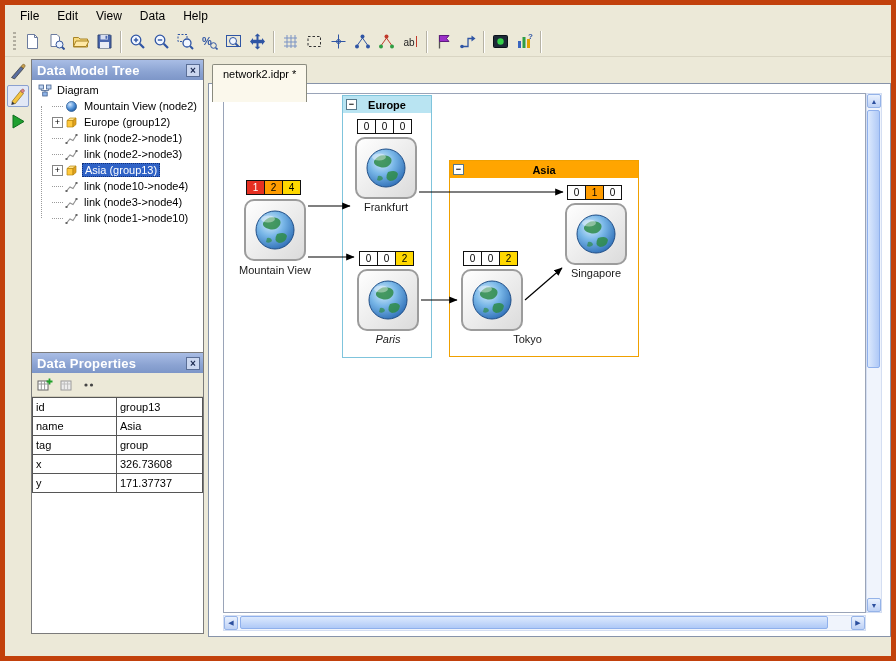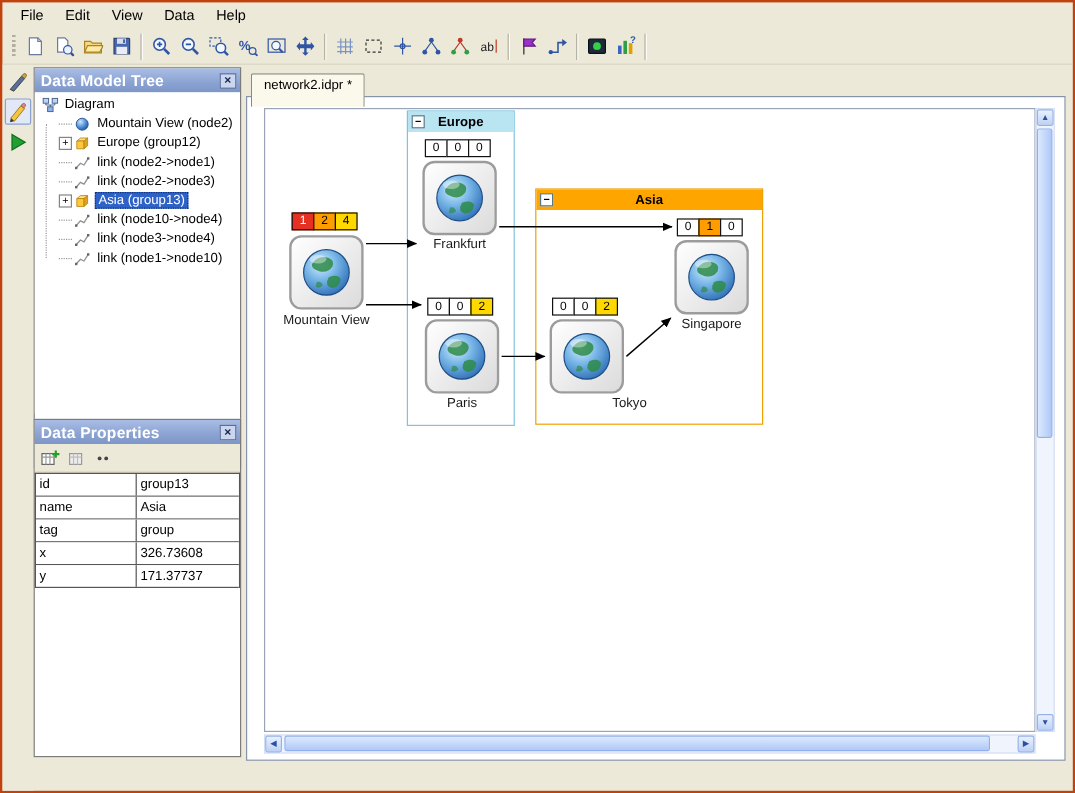--- a/index.html
+++ b/index.html
@@ -1,17 +1,17 @@
 <!DOCTYPE html>
 <html><head>
 <meta charset="utf-8">
 <style>
   html,body{margin:0;padding:0;background:#9aa5b5;}
   *{box-sizing:border-box;}
-  .window{position:relative;width:896px;height:661px;border:2px solid #c2410c;background:#ECE9D8;
+  .window{position:relative;width:896px;height:661px;border:5px solid #c2410c;background:#ECE9D8;
           font-family:"Liberation Sans",sans-serif;overflow:hidden;}
   .defs{position:absolute;width:0;height:0;}
 
   
   .menubar{position:absolute;left:0;top:0;width:100%;height:22px;display:flex;align-items:center;
            padding-left:6px;font-size:12px;color:#000;}
   .mitem{padding:3px 9px;cursor:default;}
 
   
   .toolbar{position:absolute;left:0;top:22px;width:100%;height:30px;display:flex;align-items:center;
@@ -46,21 +46,21 @@
 
   
   .ptb{height:24px;background:#ECE9D8;border-bottom:1px solid #d0ccba;display:flex;align-items:center;padding-left:4px;gap:4px;}
   .ptbtn{width:18px;height:18px;display:flex;align-items:center;justify-content:center;}
   .ptable{position:absolute;left:0;top:44px;width:171px;border:1px solid #565656;border-bottom:none;font-size:11px;}
   .prow{display:flex;height:19px;border-bottom:1px solid #565656;background:#fff;}
   .pkey{width:84px;border-right:1px solid #565656;padding:3px 3px 0;}
   .pval{flex:1;padding:3px 3px 0;}
 
   
-  .tab{position:absolute;left:207px;top:59px;height:28px;padding:3px 10px 0;background:#FBF8EC;
+  .tab{position:absolute;left:207px;top:59px;height:38px;padding:3px 10px 0;background:#FBF8EC;
        border:1px solid #8a8b7f;border-bottom:none;border-radius:2px 2px 0 0;font-size:11px;z-index:3;}
   .editor{position:absolute;left:203px;top:78px;width:683px;height:554px;border:1px solid #8793a9;background:#fff;}
   .canvas{position:absolute;left:14px;top:9px;width:643px;height:520px;border:1px solid #9aa4b8;background:#fff;overflow:hidden;}
 
   
   .sb{position:absolute;background:#F0F4FC;border:1px solid #D4DEF2;}
   .sbtn{position:absolute;width:14px;height:14px;background:linear-gradient(180deg,#E9F1FE,#BED1F5);
         border:1px solid #95B3E8;border-radius:2px;color:#2C4F9E;font-size:7px;display:flex;align-items:center;justify-content:center;}
   .sthumbv{position:absolute;left:0;width:13px;background:linear-gradient(90deg,#DCE9FD,#AFC9F7);border:1px solid #8FB0EC;border-radius:2px;}
   .sthumbh{position:absolute;top:0;height:13px;background:linear-gradient(180deg,#DCE9FD,#AFC9F7);border:1px solid #8FB0EC;border-radius:2px;}
@@ -531,21 +531,21 @@
       </div>
       <div class="node" style="left:133px;top:175px;">
         <svg width="44" height="44" viewBox="0 0 44 44">
             <circle cx="22" cy="22" r="19" fill="url(#globeGrad)" stroke="#1F4E87"></circle>
             <path d="M10 15q5-8 14-5 5 2 3 7-4 6-11 4-7-2-6-6z" fill="#2E8B48" opacity=".85"></path>
             <path d="M24 26q8-3 10 2-1 7-8 7-6-2-2-9z" fill="#2E8B48" opacity=".85"></path>
             <path d="M14 30q4-1 5 3-3 3-6 1z" fill="#2E8B48" opacity=".7"></path>
             <ellipse cx="15" cy="11" rx="7" ry="3.5" fill="#fff" opacity=".4"></ellipse>
           </svg>
       </div>
-      <div class="nlabel" style="left:114px;top:239px;">Paris</div>
+      <div class="nlabel" style="left:114px;top:239px;font-style:italic;">Paris</div>
 
       <div class="badges" style="left:239px;top:157px;">
         <span class="badge">0</span>
         <span class="badge">0</span>
         <span class="badge b-yellow">2</span>
       </div>
       <div class="node" style="left:237px;top:175px;">
         <svg width="44" height="44" viewBox="0 0 44 44">
             <circle cx="22" cy="22" r="19" fill="url(#globeGrad)" stroke="#1F4E87"></circle>
             <path d="M10 15q5-8 14-5 5 2 3 7-4 6-11 4-7-2-6-6z" fill="#2E8B48" opacity=".85"></path>

